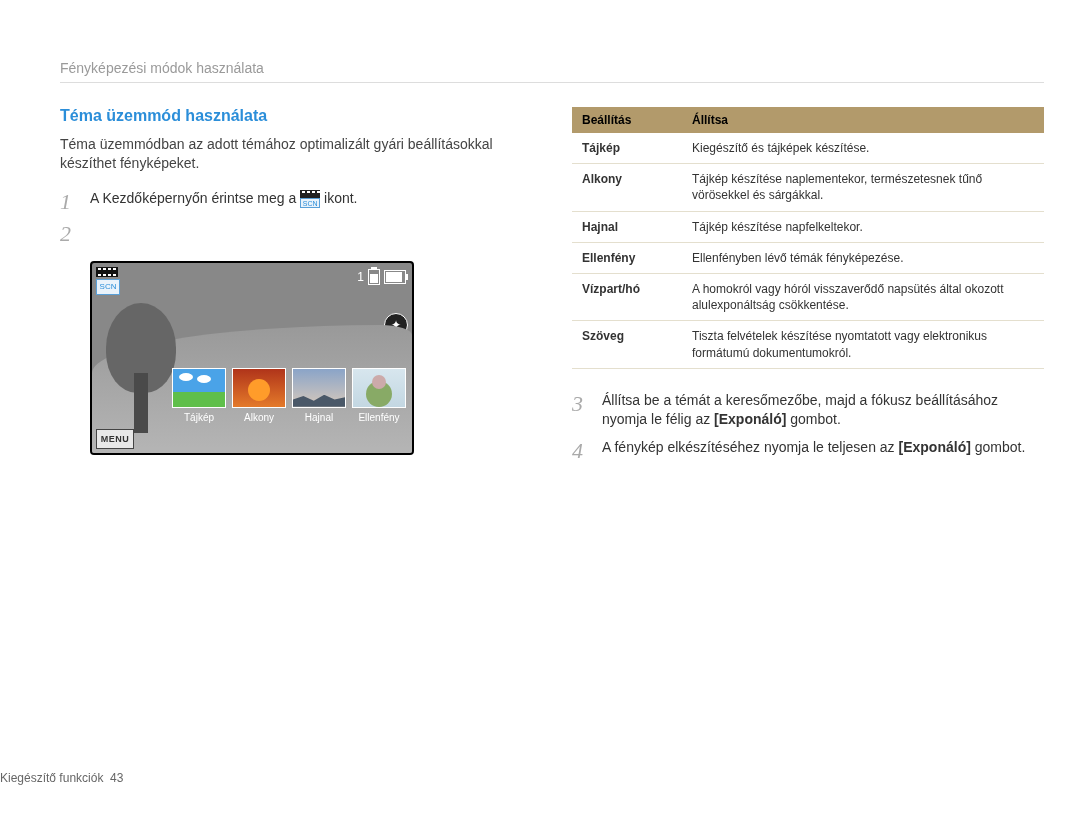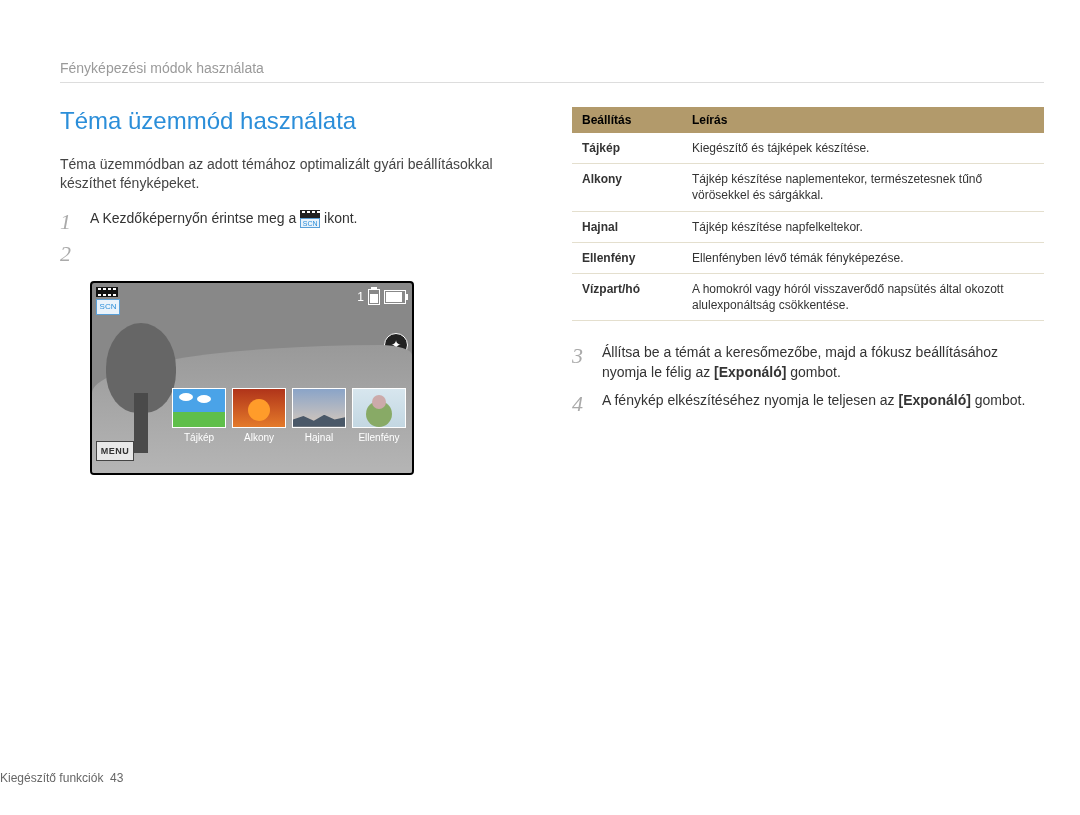--- a/index.html
+++ b/index.html
@@ -26,24 +26,24 @@
   }
   .cols {
     display: flex;
     gap: 40px;
   }
   .col {
     flex: 1;
     min-width: 0;
   }
   .h2 {
-    font-size: 24px;
+    font-size: 16px;
     color: #2b8ed9;
-    margin: 0 0 20px 0;
-    font-weight: normal;
+    margin: 0 0 10px 0;
+    font-weight: bold;
   }
   .intro {
     font-size: 14px;
     color: #444;
     line-height: 1.35;
     margin: 0 0 16px 0;
   }
   .step {
     display: flex;
     align-items: flex-start;
@@ -161,21 +161,21 @@
   .pic.landscape::after { content:""; position:absolute; left:6px; top:4px; width:14px; height:8px; background:#fff; border-radius:50%; box-shadow: 18px 2px 0 #fff; }
   .pic.sunset { background: linear-gradient(#b0341a, #e47a2a); }
   .pic.sunset::after { content:""; position:absolute; left:50%; bottom:6px; width:22px; height:22px; margin-left:-11px; background:#ff9c2a; border-radius:50%; }
   .pic.dawn { background: linear-gradient(#8aa4c8, #d7c9bb); }
   .pic.dawn::before { content:""; position:absolute; left:0; right:0; bottom:0; height:12px; background:#4a5868; clip-path: polygon(0 100%,0 40%,20% 10%,40% 50%,60% 0,80% 40%,100% 20%,100% 100%); }
   .pic.backlight { background: linear-gradient(#d7e6ee, #c3d7e2); }
   .pic.backlight::after { content:""; position:absolute; left:50%; top:6px; width:14px; height:14px; margin-left:-7px; background:#caa; border-radius:50%; box-shadow: 0 12px 0 6px #8a6; }
   .thumb.partial { width:18px; overflow:hidden; }
   .thumb.partial .pic { background:#ddd; }
   .menu-btn {
-    position:absolute; left:4px; bottom:12px;
+    position:absolute; left:4px; bottom:4px;
     width:36px; height:18px; background:#e8e8e8; border:1px solid #444;
     font-size:9px; font-weight:bold; text-align:center; line-height:18px; letter-spacing:0.5px;
   }
   
   table.settings {
     width:100%; border-collapse: collapse; font-size:12px;
   }
   table.settings th {
     background:#b29a6b; color:#000000; text-align:left; padding:6px 10px; font-weight:bold;
   }
@@ -258,21 +258,21 @@
         </div>
         <div class="menu-btn">MENU</div>
       </div>
     </div>
 
     <div class="col">
       <table class="settings">
         <thead>
           <tr>
             <th>Beállítás</th>
-            <th>Leírás</th>
+            <th>Állítsa</th>
           </tr>
         </thead>
         <tbody>
           <tr>
               <td>Tájkép</td>
               <td>Kiegészítő és tájképek készítése.</td>
             </tr>
           <tr>
               <td>Alkony</td>
               <td>Tájkép készítése naplementekor, természetesnek tűnő vörösekkel és sárgákkal.</td>
@@ -281,20 +281,24 @@
               <td>Hajnal</td>
               <td>Tájkép készítése napfelkeltekor.</td>
             </tr>
           <tr>
               <td>Ellenfény</td>
               <td>Ellenfényben lévő témák fényképezése.</td>
             </tr>
           <tr>
               <td>Vízpart/hó</td>
               <td>A homokról vagy hóról visszaverődő napsütés által okozott alulexponáltság csökkentése.</td>
+            </tr>
+          <tr>
+              <td>Szöveg</td>
+              <td>Tiszta felvételek készítése nyomtatott vagy elektronikus formátumú dokumentumokról.</td>
             </tr>
         </tbody>
       </table>
 
       <div class="step" style="margin-top:22px">
         <div class="step-num">3</div>
         <div class="step-text">
           <span>Állítsa be a témát a keresőmezőbe, majd a fókusz beállításához nyomja le félig az </span><b>[Exponáló]</b><span> gombot.</span>
         </div>
       </div>

